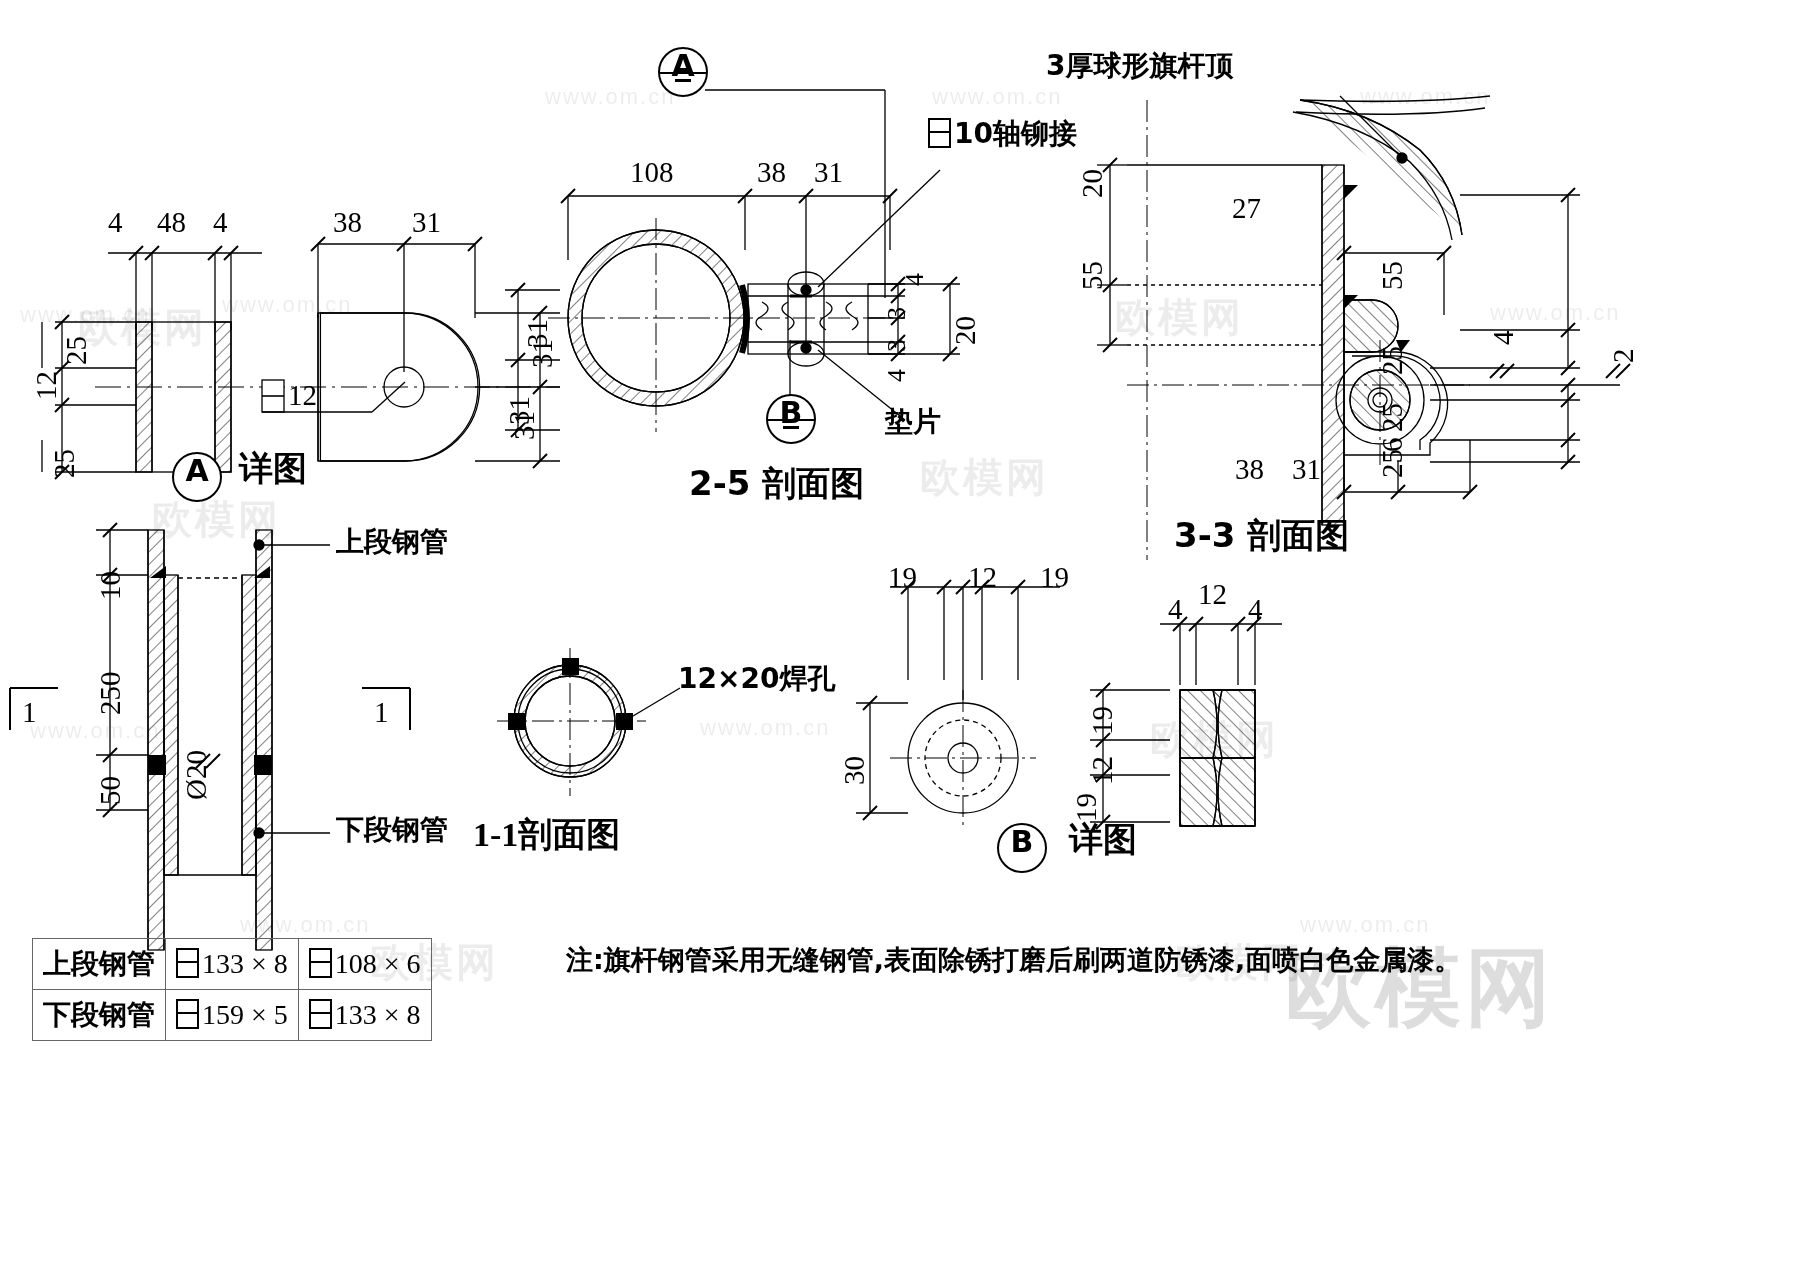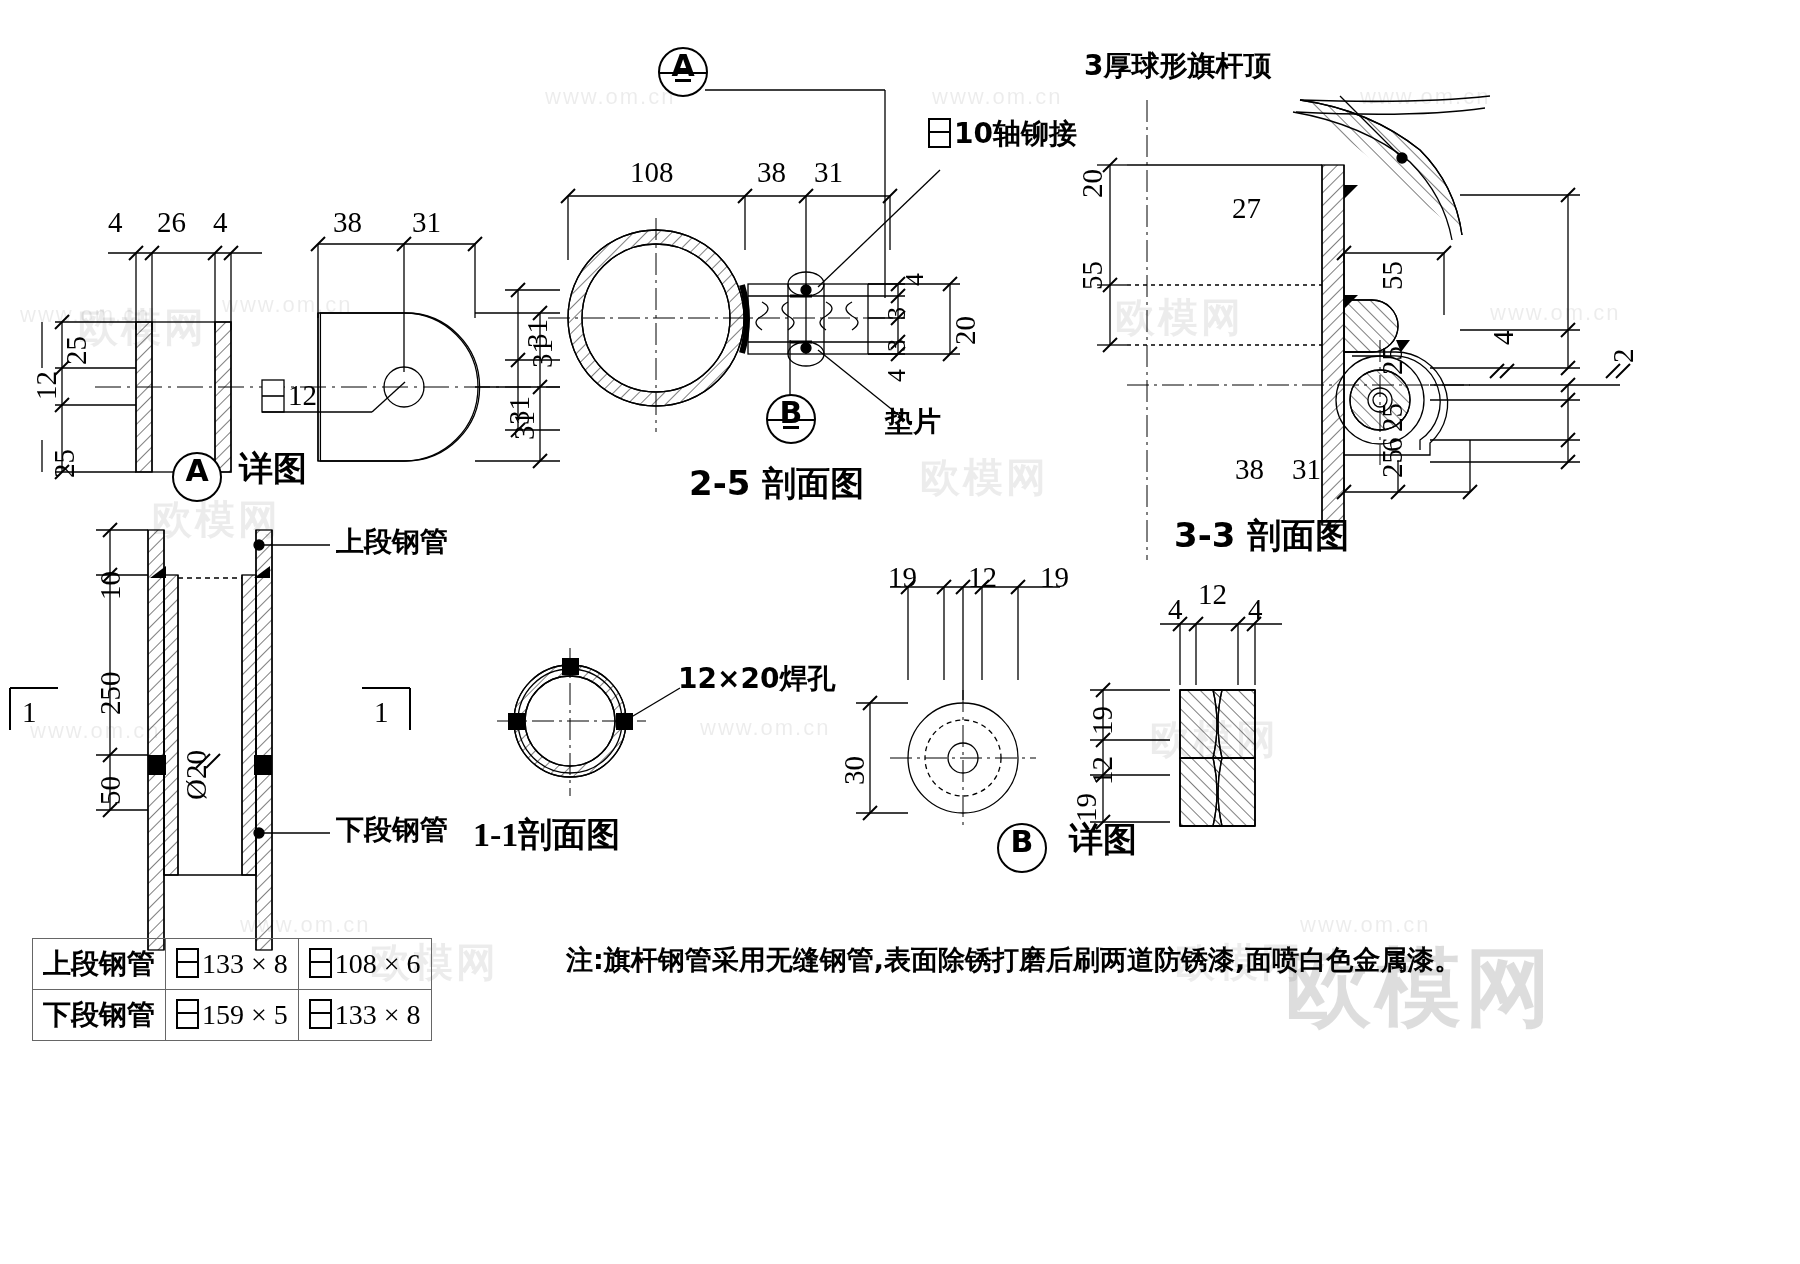--- a/index.html
+++ b/index.html
@@ -440,21 +440,21 @@
   <div class="wm wm2" style="left:78px;top:300px;">欧模网</div>
   <div class="wm wm2" style="left:152px;top:492px;">欧模网</div>
   <div class="wm wm2" style="left:1115px;top:290px;">欧模网</div>
   <div class="wm wm2" style="left:920px;top:450px;">欧模网</div>
   <div class="wm wm2" style="left:1150px;top:712px;">欧模网</div>
   <div class="wm wm2" style="left:1175px;top:935px;">欧模网</div>
   <div class="wm wm2" style="left:370px;top:935px;">欧模网</div>
   <div class="wm wmbig" style="left:1285px;top:930px;">欧模网</div>
 
   <div class="lbl dim" style="left:108px;top:208px;">4</div>
-  <div class="lbl dim" style="left:157px;top:208px;">26</div>
+  <div class="lbl dim" style="left:157px;top:208px;">48</div>
   <div class="lbl dim" style="left:213px;top:208px;">4</div>
   <div class="lbl dim vert" style="left:32px;top:400px;">12</div>
   <div class="lbl dim vert" style="left:62px;top:365px;">25</div>
   <div class="lbl dim vert" style="left:50px;top:478px;">25</div>
   <div class="lbl dim" style="left:333px;top:208px;">38</div>
   <div class="lbl dim" style="left:412px;top:208px;">31</div>
   <div class="lbl dim vert" style="left:528px;top:368px;">31</div>
   <div class="lbl dim vert" style="left:510px;top:440px;">31</div>
   <div class="lbl dim" style="left:288px;top:381px;">12</div>
   <div class="bub" style="left:172px;top:452px;">
@@ -481,21 +481,21 @@
   <div class="lbl dimS vert" style="left:884px;top:320px;">3</div>
   <div class="lbl dimS vert" style="left:884px;top:352px;">3</div>
   <div class="lbl dimS vert" style="left:884px;top:382px;">4</div>
   <div class="lbl dim vert" style="left:951px;top:345px;">20</div>
   <div class="lbl cn lead" style="left:928px;top:118px;">
     <span class="pl"><i></i></span><span>10轴铆接</span>
   </div>
   <div class="lbl cn lead" style="left:885px;top:408px;">垫片</div>
   <div class="lbl cn title" style="left:683px;top:466px;">2-5 剖面图</div>
 
-  <div class="lbl cn lead" style="left:1084px;top:52px;">3厚球形旗杆顶</div>
+  <div class="lbl cn lead" style="left:1046px;top:52px;">3厚球形旗杆顶</div>
   <div class="lbl dim vert" style="left:1078px;top:198px;">20</div>
   <div class="lbl dim vert" style="left:1078px;top:290px;">55</div>
   <div class="lbl dim" style="left:1232px;top:194px;">27</div>
   <div class="lbl dim vert" style="left:1378px;top:290px;">55</div>
   <div class="lbl dim vert" style="left:1378px;top:375px;">25</div>
   <div class="lbl dim vert" style="left:1378px;top:432px;">25</div>
   <div class="lbl dim vert" style="left:1378px;top:478px;">25</div>
   <div class="lbl dim vert" style="left:1378px;top:452px;">6</div>
   <div class="lbl dim vert" style="left:1489px;top:345px;">4</div>
   <div class="lbl dim vert" style="left:1609px;top:363px;">2</div>

